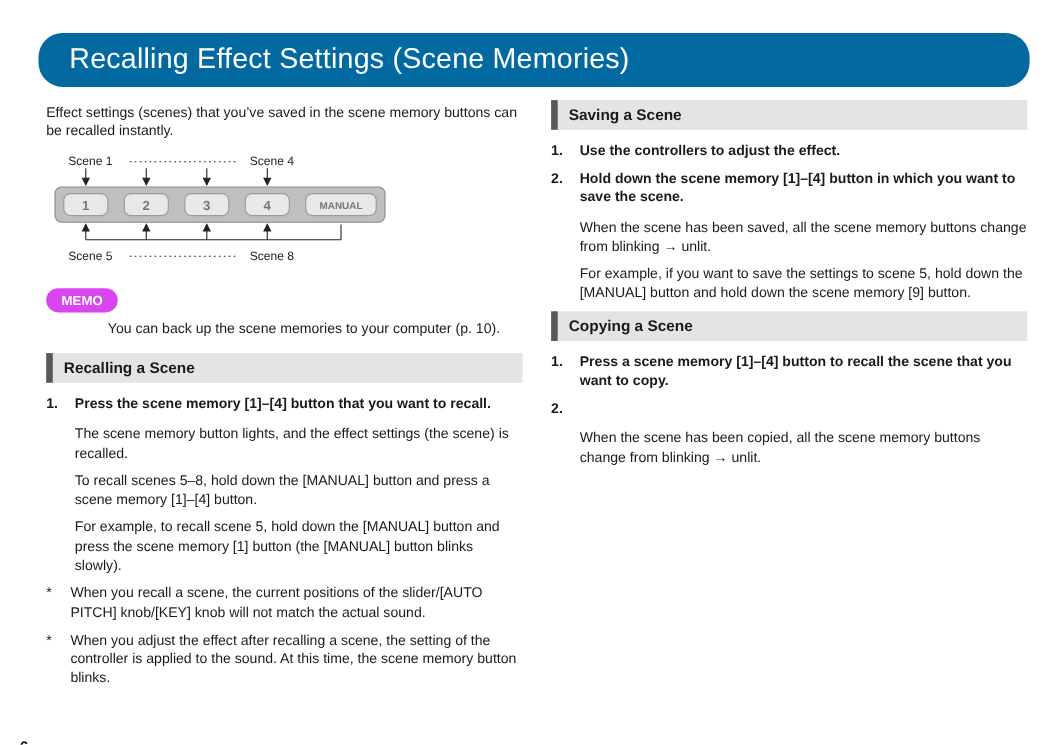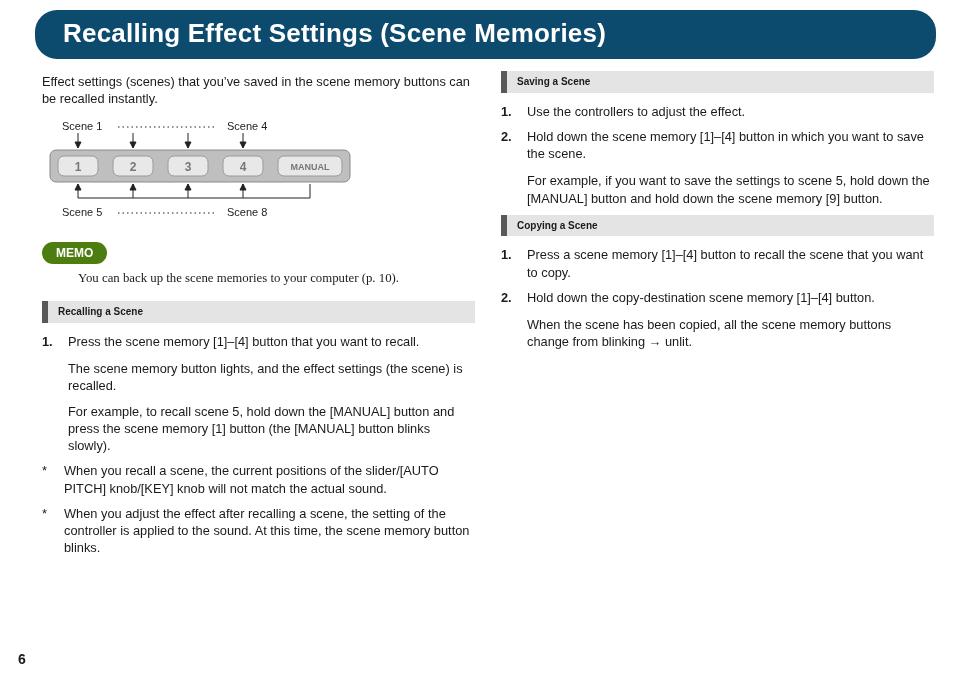--- a/index.html
+++ b/index.html
@@ -1,56 +1,56 @@
 <!DOCTYPE html>
 <html><head>
 <meta charset="utf-8">
 <style>
   * { box-sizing: border-box; margin: 0; padding: 0; }
   html, body { width: 954px; height: 677px; background: #fff; font-family: "Segoe UI", "Helvetica Neue", Arial, sans-serif; color: #1a1a1a; }
   .page { width: 954px; height: 677px; position: relative; padding: 0 0 0 0; }
   .title-bar {
-    background: #0c4a6e;
+    background: #0369a1;
     color: #fff;
     border-radius: 22px;
-    margin: 10px 18px 12px 35px;
+    margin: 30px 18px 12px 35px;
     padding: 8px 28px 10px 28px;
     font-size: 26px;
-    font-weight: 700;
+    font-weight: 400;
     letter-spacing: 0.2px;
   }
   .cols { display: flex; padding: 0 20px 0 42px; gap: 26px; }
   .col { flex: 1 1 50%; font-size: 12.8px; line-height: 1.35; }
   .para { margin-bottom: 10px; }
   .intro1 { margin-top: 2px; }
   .diagram { margin: 4px 0 10px 0; }
   .svgbox { width: 330px; height: 110px; }
   .memo-pill {
     display: inline-block;
-    background: #4d7c0f;
+    background: #d946ef;
     color: #fff;
     font-weight: 700;
     font-size: 12px;
     padding: 3px 14px 3px 14px;
     border-radius: 12px;
     margin-bottom: 6px;
   }
-  .memo-text { margin-left: 36px; margin-bottom: 14px; font-family: Liberation Serif, serif; }
+  .memo-text { margin-left: 56px; margin-bottom: 14px; }
   .section-head {
     background: #e4e4e4;
     border-left: 6px solid #595959;
     padding: 4px 10px;
     font-weight: 700;
-    font-size: 10px;
+    font-size: 14px;
     margin: 6px 0 10px 0;
   }
   ol.steps { list-style: none; padding: 0; margin: 0 0 10px 0; }
   ol.steps > li { display: flex; gap: 8px; margin-bottom: 8px; }
   ol.steps > li .num { font-weight: 700; min-width: 18px; }
-  ol.steps > li .bold { font-weight: 400; }
+  ol.steps > li .bold { font-weight: 700; }
   .sub { margin-left: 26px; margin-bottom: 8px; }
   .notes { list-style: none; padding: 0; margin: 0; }
   .notes li { display: flex; gap: 10px; margin-bottom: 8px; }
   .notes li .ast { min-width: 12px; }
   .arrow { font-family: inherit; }
   .pagenum {
     position: absolute;
     left: 18px;
     bottom: 20px;
     font-weight: 700;
@@ -128,20 +128,21 @@
 
       <div class="section-head">Recalling a Scene</div>
 
       <ol class="steps">
         <li>
           <span class="num">1.</span>
           <span class="bold">Press the scene memory [1]–[4] button that you want to recall.</span>
         </li>
       </ol>
       <p class="sub">The scene memory button lights, and the effect settings (the scene) is recalled.</p>
+      <p class="sub">To recall scenes 5–8, hold down the [MANUAL] button and press a scene memory [1]–[4] button.</p>
       <p class="sub">For example, to recall scene 5, hold down the [MANUAL] button and press the scene memory [1] button (the [MANUAL] button blinks slowly).</p>
 
       <ul class="notes">
         <li>
           <span class="ast">*</span>
           <span>When you recall a scene, the current positions of the slider/[AUTO PITCH] knob/[KEY] knob will not match the actual sound.</span>
         </li>
         <li>
           <span class="ast">*</span>
           <span>When you adjust the effect after recalling a scene, the setting of the controller is applied to the sound. At this time, the scene memory button blinks.</span>
@@ -156,32 +157,34 @@
       <ol class="steps">
         <li>
           <span class="num">1.</span>
           <span class="bold">Use the controllers to adjust the effect.</span>
         </li>
         <li>
           <span class="num">2.</span>
           <span class="bold">Hold down the scene memory [1]–[4] button in which you want to save the scene.</span>
         </li>
       </ol>
+      <p class="sub">
+        <span>When the scene has been saved, all the scene memory buttons change from blinking </span><span class="arrow">→</span><span> unlit.</span>
+      </p>
       <p class="sub">For example, if you want to save the settings to scene 5, hold down the [MANUAL] button and hold down the scene memory [9] button.</p>
 
       <div class="section-head">Copying a Scene</div>
 
       <ol class="steps">
         <li>
           <span class="num">1.</span>
           <span class="bold">Press a scene memory [1]–[4] button to recall the scene that you want to copy.</span>
         </li>
         <li>
           <span class="num">2.</span>
-          <span class="bold">Hold down the copy-destination scene memory [1]–[4] button.</span>
         </li>
       </ol>
       <p class="sub">
         <span>When the scene has been copied, all the scene memory buttons change from blinking </span><span class="arrow">→</span><span> unlit.</span>
       </p>
 
     </div>
   </div>
 
   <div class="pagenum">6</div>

